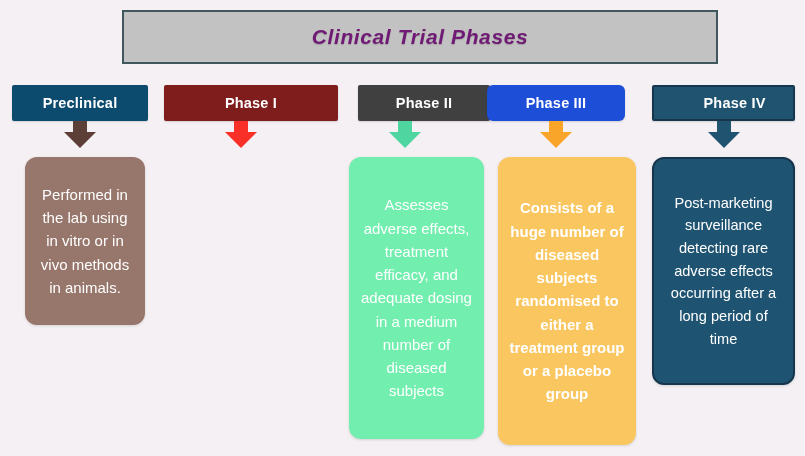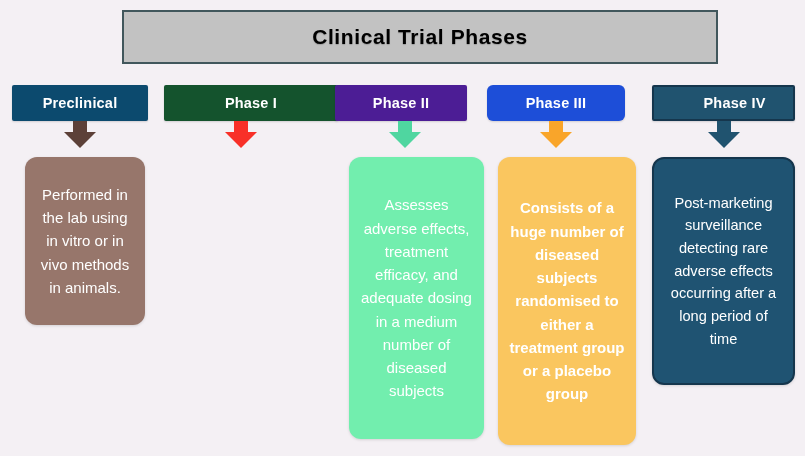--- a/index.html
+++ b/index.html
@@ -87,52 +87,52 @@
     padding-left:22px;
   }
   .card-text{display:block;}
 </style>
 </head>
 <body style="background: rgb(244, 240, 244);">
 
 <div id="stage">
 
   <div class="title-bar" style="background: rgb(194, 194, 194); border-color: rgb(65, 87, 92);">
-    <span class="title-text" style="color: #000000;">Clinical Trial Phases</span>
+    <span class="title-text" style="color: #701a75; font-style: italic;">Clinical Trial Phases</span>
   </div>
 
   <div class="column" style="left: 12px;">
     <div class="phase-header" style="width: 136px; background: #0c4a6e;">
       <span>Preclinical</span>
     </div>
     <div class="arrow-wrap" style="width: 136px;">
       <div class="arrow" style="color: rgb(92, 64, 56);">
         <div class="shaft" style="background: rgb(92, 64, 56);"></div>
           <div class="head"></div>
       </div>
     </div>
     <div class="phase-card" style="background: rgb(151, 118, 107); width: 120px; height: 168px; margin-left: 13px;">
       <span class="card-text">Performed in the lab using in vitro or in vivo methods in animals.</span>
     </div>
   </div>
 
   <div class="column" style="left: 164px;">
-    <div class="phase-header" style="width: 174px; background: #14532d;">
+    <div class="phase-header" style="width: 174px; background: #7f1d1d;">
       <span>Phase I</span>
     </div>
     <div class="arrow-wrap" style="width: 154px;">
       <div class="arrow" style="color: rgb(248, 48, 40);">
         <div class="shaft" style="background: rgb(248, 48, 40);"></div>
           <div class="head"></div>
       </div>
     </div>
   </div>
 
   <div class="column" style="left: 335px;">
-    <div class="phase-header" style="width: 132px; background: #4c1d95;">
+    <div class="phase-header" style="width: 132px; background: #404040; margin-left: 23px;">
       <span>Phase II</span>
     </div>
     <div class="arrow-wrap" style="width: 140px;">
       <div class="arrow" style="color: rgb(79, 214, 160);">
         <div class="shaft" style="background: rgb(79, 214, 160);"></div>
           <div class="head"></div>
       </div>
     </div>
     <div class="phase-card" style="background: rgb(114, 238, 174); width: 135px; height: 282px; margin-left: 14px;">
       <span class="card-text">Assesses adverse effects, treatment efficacy, and adequate dosing in a medium number of diseased subjects</span>

